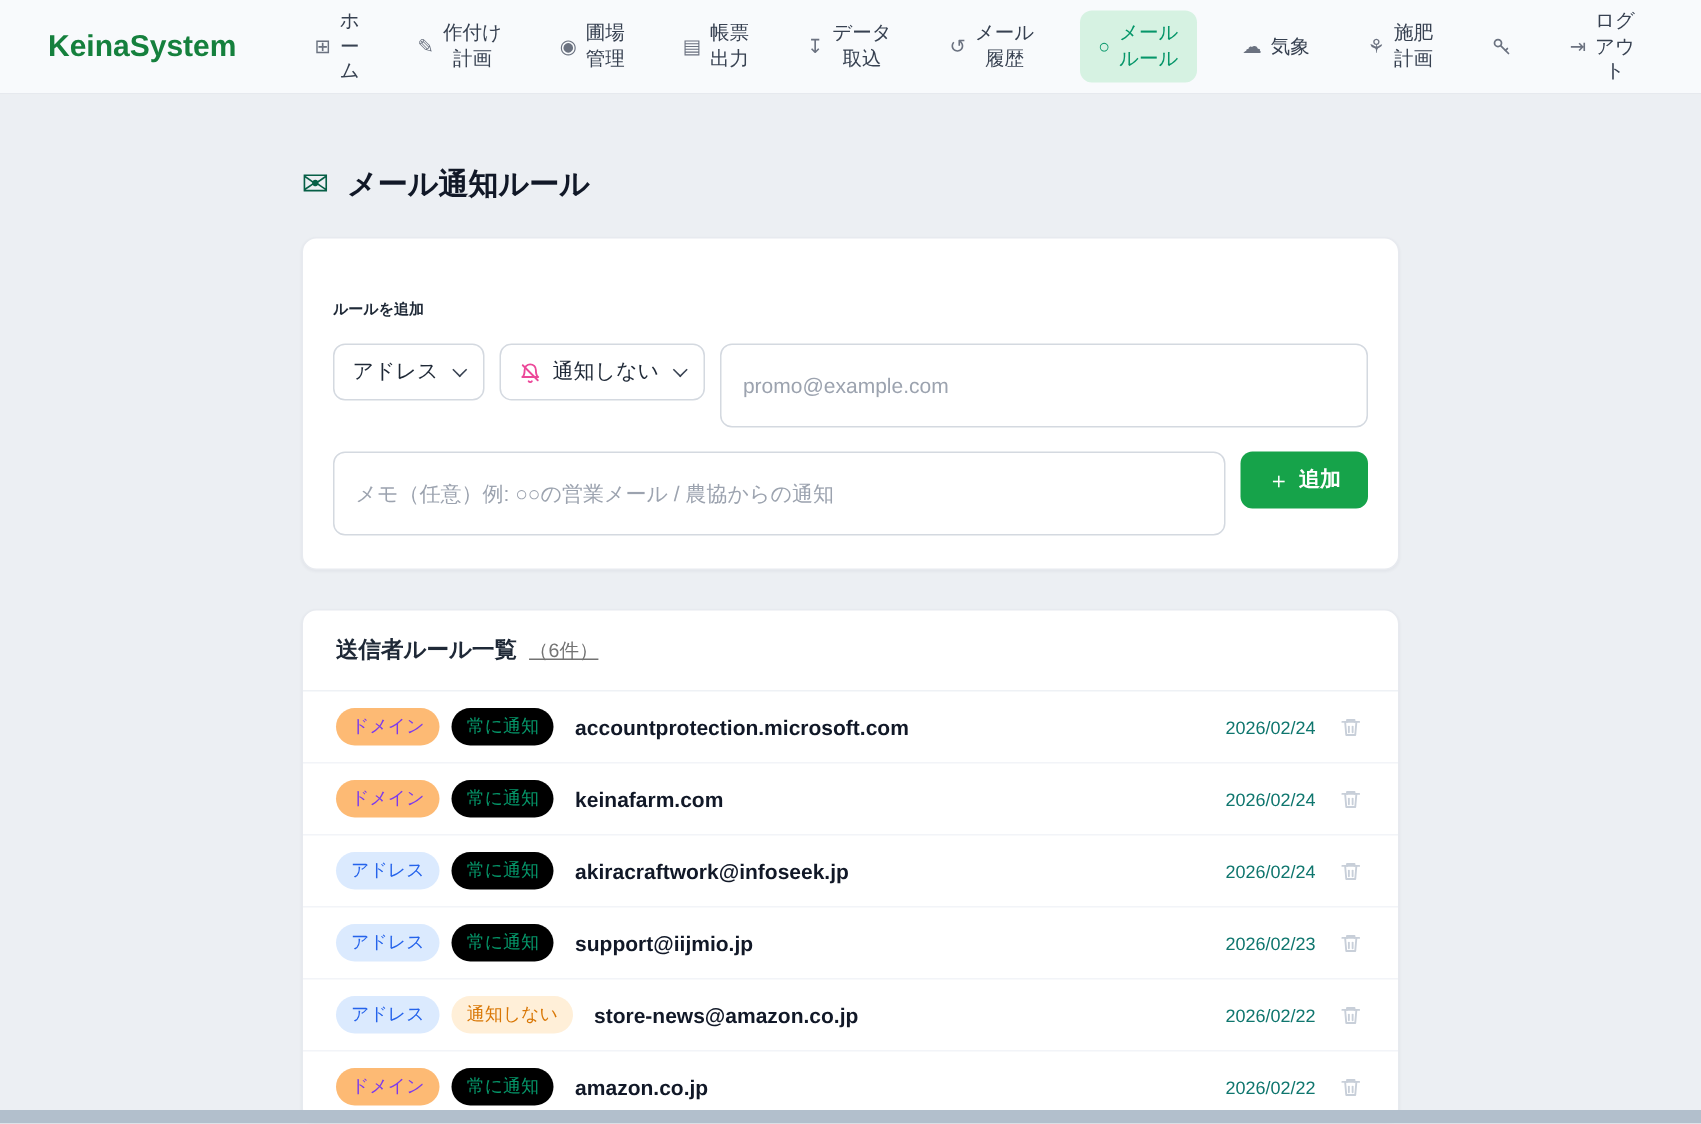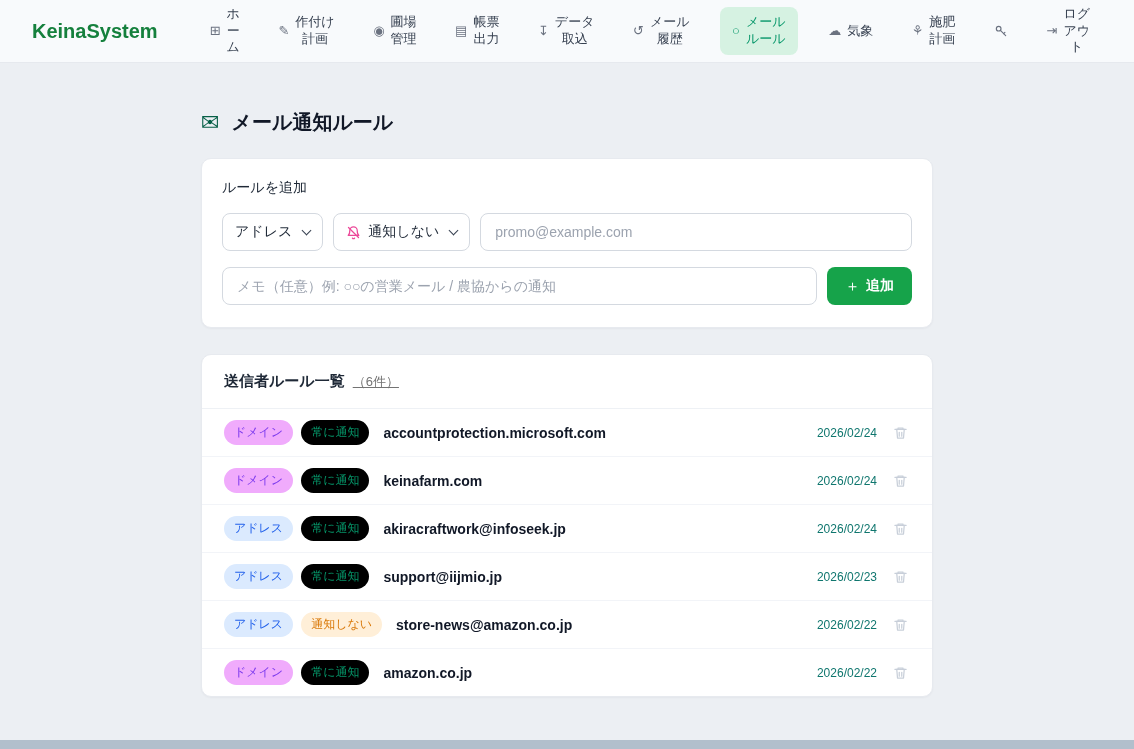--- a/index.html
+++ b/index.html
@@ -74,21 +74,21 @@
   }
   .page-title .mail-icon { color: #065f46; font-size: 22px; }
 
   .card {
     background: #ffffff;
     border: 1px solid #e7eaef;
     border-radius: 10px;
     box-shadow: 0 1px 2px rgba(16,24,40,0.04);
   }
   .card.add-card { padding: 20px 20px 22px; margin-bottom: 26px; }
-  .card-heading { font-size: 14px; font-weight: 400; color: #1f2937; }
+  .card-heading { font-size: 10px; font-weight: 700; color: #1f2937; margin-top: 20px; }
 
   .form-row { display: flex; gap: 10px; margin-top: 16px; }
   .select {
     height: 38px;
     background: #fff;
     border: 1px solid #d4d9e0;
     border-radius: 8px;
     display: flex;
     align-items: center;
     padding: 0 12px;
@@ -100,21 +100,21 @@
   }
   .chev {
     width: 7px; height: 7px;
     border-right: 1.8px solid #374151;
     border-bottom: 1.8px solid #374151;
     transform: rotate(45deg);
     margin: -3px 0 0 4px;
   }
   .text-input {
     flex: 1;
-    height: 38px;
+    height: 56px;
     border: 1px solid #d4d9e0;
     border-radius: 8px;
     padding: 0 14px;
     font-size: 14px;
     font-family: inherit;
     color: #1f2937;
     outline: none;
     background: #fff;
   }
   .text-input::placeholder { color: #9ca3af; }
@@ -155,21 +155,21 @@
   }
   .rule-row:last-child { border-bottom: none; }
   .badge {
     font-size: 12px;
     padding: 4px 10px;
     border-radius: 999px;
     font-weight: 500;
     white-space: nowrap;
   }
   .badge + .badge { margin-left: 8px; }
-  .badge-domain  { background: #f0abfc; color: #7c3aed; }
+  .badge-domain  { background: #fdba74; color: #7c3aed; }
   .badge-address { background: #dbeafe; color: #2563eb; }
   .badge-always  { background: #000000; color: #059669; }
   .badge-never   { background: #ffefd8; color: #d97706; }
   .rule-addr {
     margin-left: 14px;
     font-size: 14px;
     font-weight: 700;
     color: #111827;
   }
   .rule-date { margin-left: auto; font-size: 12px; color: #0f766e; }

